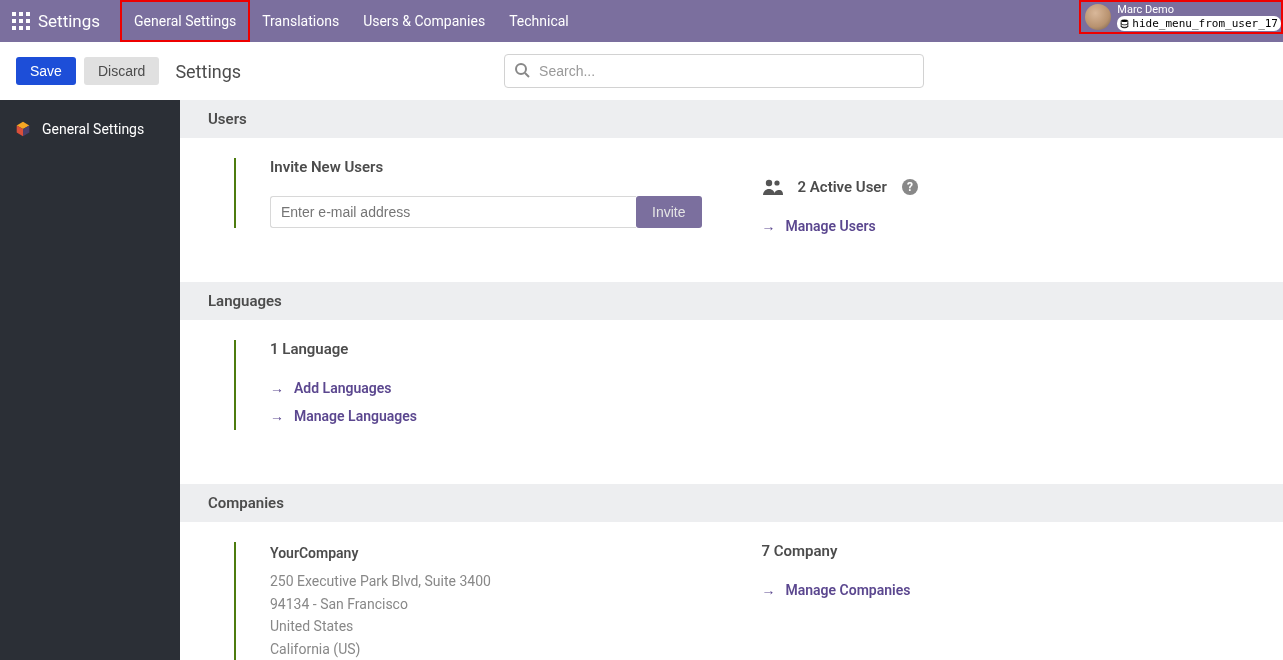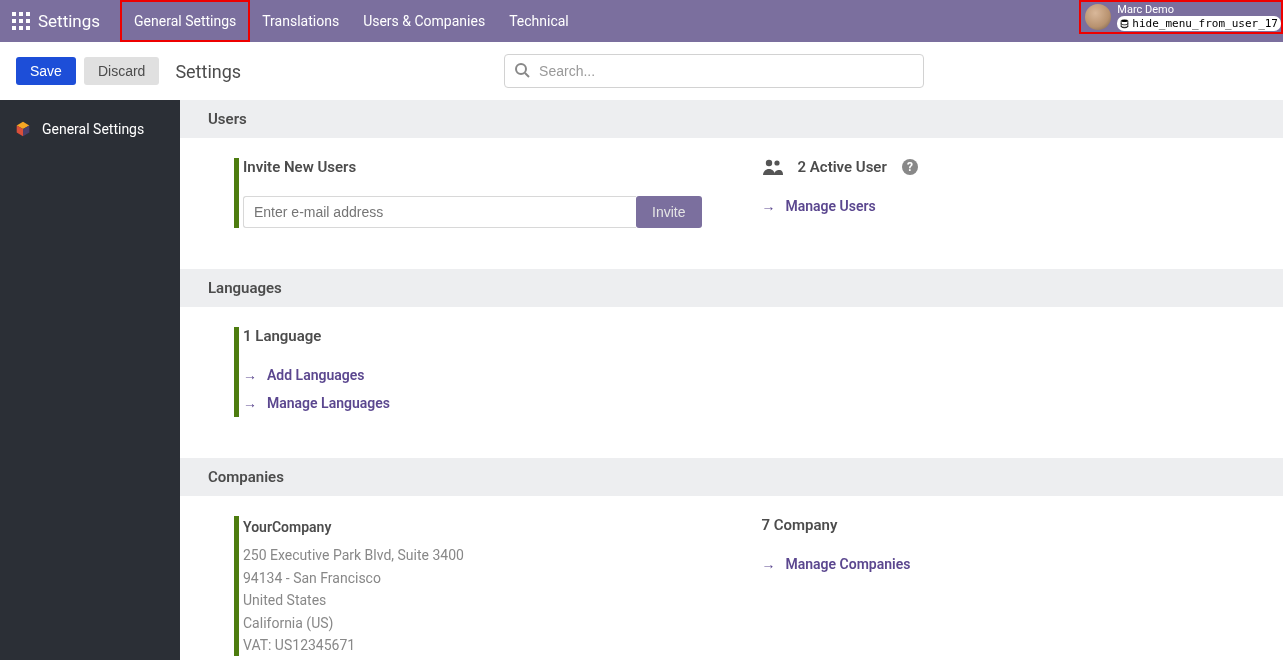--- a/index.html
+++ b/index.html
@@ -36,26 +36,26 @@
 
 .body { display: flex; height: calc(660px - 42px - 58px); }
 .sidebar { width: 180px; background: #2b2f36; padding-top: 12px; }
 .side-item { display: flex; align-items: center; padding: 8px 14px; color: #fff; font-size: 14px; cursor: pointer; }
 .side-icon { width: 18px; height: 18px; margin-right: 10px; }
 .content { flex: 1; overflow-y: auto; padding-bottom: 40px; }
 
 .section-header { background: #edeef0; padding: 10px 28px; font-weight: 600; color: #4c4c4c; font-size: 15px; }
 .section-body { padding: 20px 54px 30px; display: flex; gap: 60px; }
 .col { flex: 1; }
-.block { border-left: 5px solid #4d7c0f; padding-left: 4px; margin-bottom: 11px; }
+.block { border-left: 2px solid #4d7c0f; padding-left: 34px; margin-bottom: 24px; }
 .block-title { font-weight: 600; font-size: 15px; margin-bottom: 16px; color: #4c4c4c; }
 .invite-row { display: flex; margin-top: 20px; }
 .invite-input { flex: 1; border: 1px solid #d8d8d8; border-right: none; padding: 7px 10px; font-size: 14px; border-radius: 3px 0 0 3px; }
 .invite-btn { background: #7b6f9e; color: #e5e5e5; border: none; padding: 7px 16px; font-size: 14px; font-weight: 500; border-radius: 3px; cursor: pointer; }
-.info-row { display: flex; align-items: center; gap: 14px; font-weight: 600; font-size: 15px; margin-bottom: 16px; }
+.info-row { display: flex; align-items: center; gap: 14px; font-weight: 600; font-size: 15px; margin-bottom: 16px; margin-top: 20px; }
 .info-row .group-icon { color: #555; font-size: 20px; }
 .info-row .q-icon { color: #888; }
 .link-row { display: flex; align-items: center; gap: 10px; color: #5b478f; font-weight: 600; cursor: pointer; padding: 6px 0; }
 .link-row .arrow { font-weight: bold; }
 .addr { color: #888; line-height: 1.6; }
 .addr .name { font-weight: 600; color: #4c4c4c; margin-bottom: 6px; }
 
 svg { display: block; }
 </style>
 </head>

